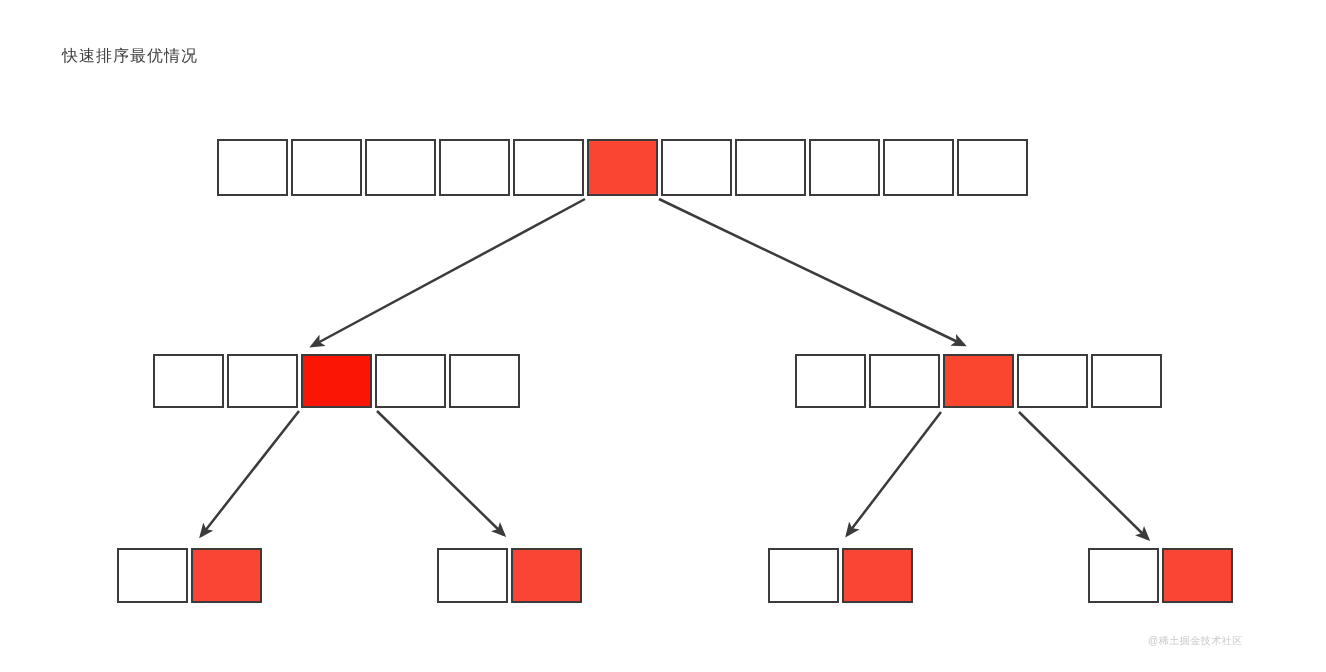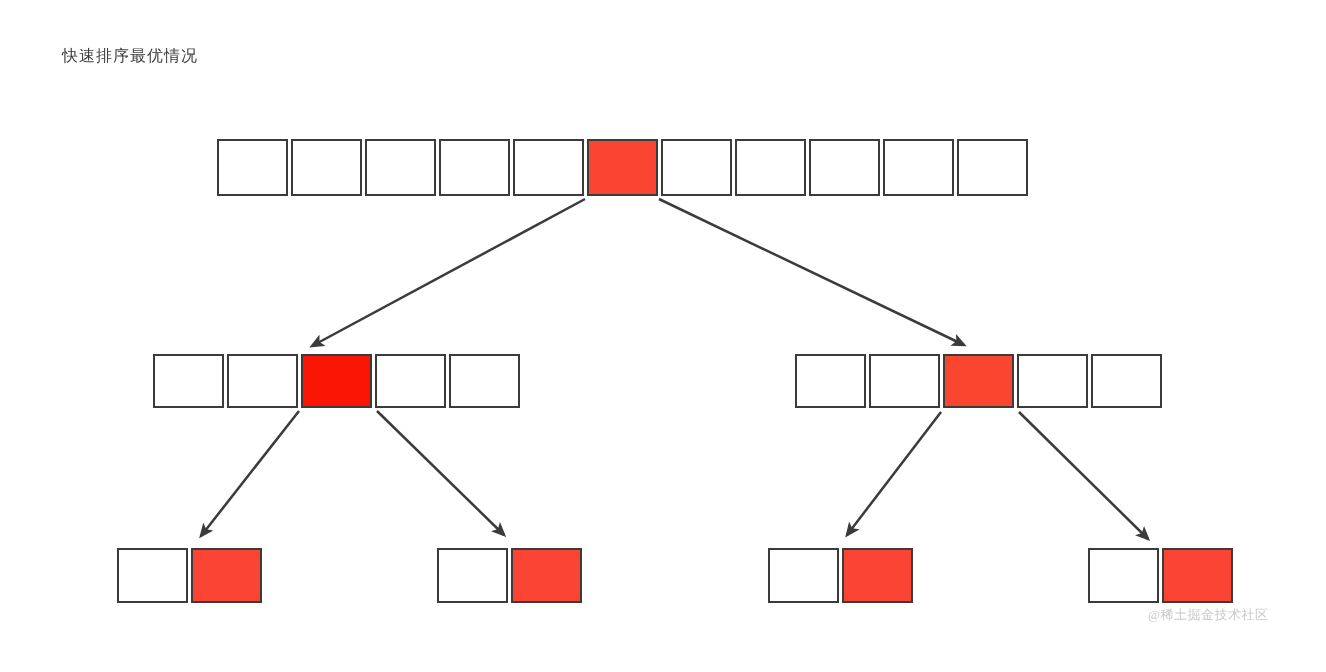--- a/index.html
+++ b/index.html
@@ -9,22 +9,22 @@
     background:#ffffff;
     overflow:hidden;
     font-family:"Liberation Sans","DejaVu Sans",sans-serif;
   }
   .page-title{
     position:absolute;left:62px;top:46px;
     font-size:16px;font-weight:500;letter-spacing:1px;
     color:#3d3d3d;
   }
   .watermark{
-    position:absolute;left:1148px;top:606px;
-    font-size:13px;color:#c9c9c9;letter-spacing:0.5px;font-family:Liberation Serif, serif;
+    position:absolute;left:1148px;top:634px;
+    font-size:10px;color:#c9c9c9;letter-spacing:0.5px;
   }
   .qs-array{
     position:absolute;
     display:flex;
     gap:3px;
   }
   .qs-cell{
     box-sizing:border-box;
     border:2.5px solid #3b3b3b;
     background:#ffffff;

